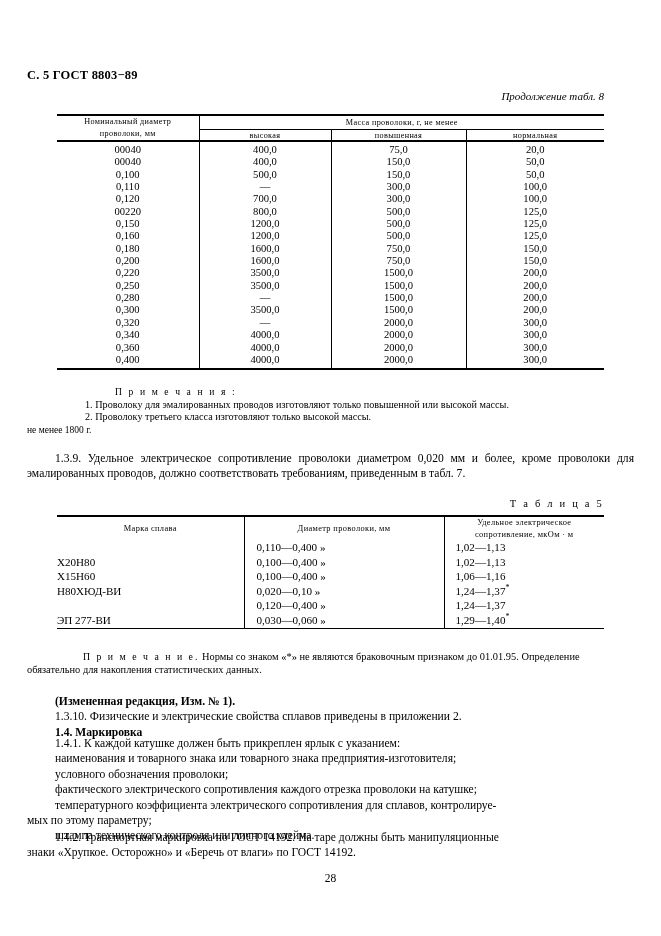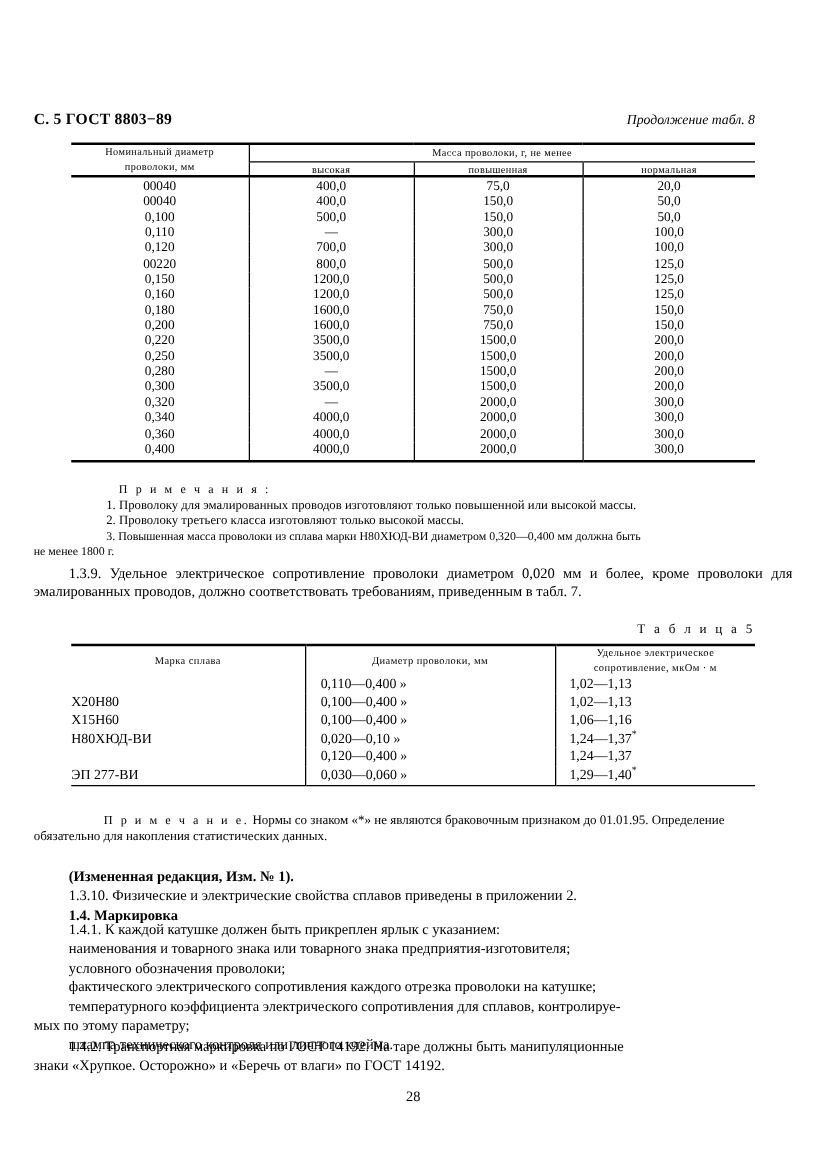--- a/index.html
+++ b/index.html
@@ -24,21 +24,20 @@
 
   
   .running-head {
     position: absolute;
     left: 27px;
     top: 68px;
     font-weight: bold;
     font-size: 12.5px;
     letter-spacing: 0.2px;
     white-space: nowrap;
-    margin-top: 20px;
   }
 
   
   .tbl-caption-italic {
     position: absolute;
     right: 57px;
     top: 90px;
     font-style: italic;
     font-size: 11px;
     white-space: nowrap;
@@ -105,21 +104,21 @@
   
   .note-block {
     position: absolute;
     left: 27px;
     top: 386px;
     width: 607px;
     font-size: 10.2px;
     line-height: 12.6px;
   }
   .note-title {
-    margin-left: 68px;
+    margin-left: 88px;
     letter-spacing: 2.1px;
     font-size: 9.6px;
   }
   .note-line {
     margin-left: 58px;
     text-indent: 0;
   }
   .note-wrap {
     margin-left: 0;
   }
@@ -358,21 +357,20 @@
           <td class="hrule-thick" style="height: 1px;"></td>
           <td class="hrule-thick" style="height: 1px;"></td>
         </tr>
       </tbody>
   </table>
 
   <div class="note-block">
     <div class="note-title">П р и м е ч а н и я :</div>
     <div class="note-line">1. Проволоку для эмалированных проводов изготовляют только повышенной или высокой массы.</div>
     <div class="note-line">2. Проволоку третьего класса изготовляют только высокой массы.</div>
-    <div class="note-line note-small">3. Повышенная масса проволоки из сплава марки Н80ХЮД-ВИ диаметром 0,320—0,400 мм должна быть</div>
     <div class="note-wrap note-small">не менее 1800 г.</div>
   </div>
 
   <div class="para p139">
     <span class="ind1"></span><span>1.3.9.  Удельное электрическое сопротивление проволоки диаметром 0,020 мм и более, кроме проволоки для эмалированных проводов, должно соответствовать требованиям, приведенным в табл. 7.</span>
   </div>
 
   <div class="tbl-caption-spaced">Т а б л и ц а   5</div>
 
   <table class="tbl7">

